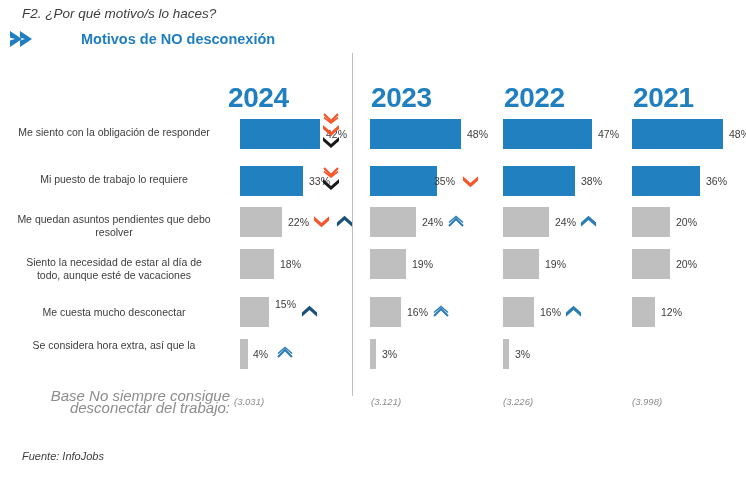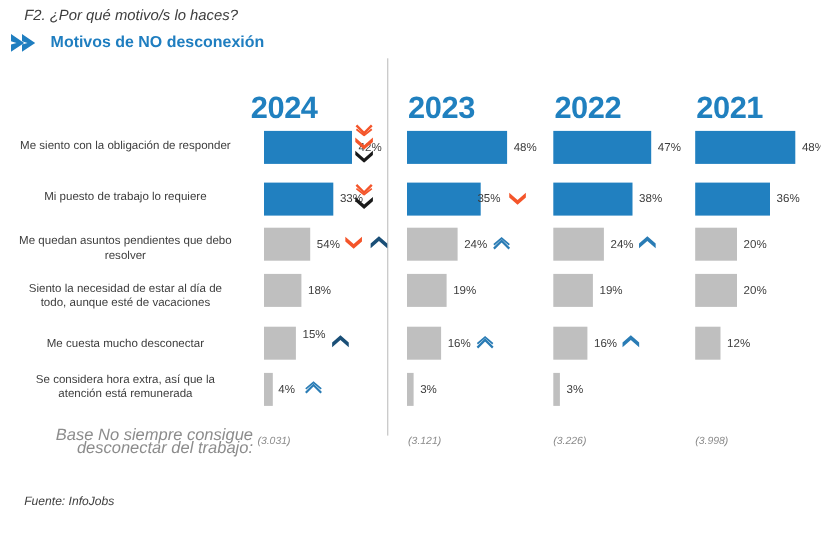--- a/index.html
+++ b/index.html
@@ -37,20 +37,21 @@
   #chevron-marker {
     width: 26px;
     height: 20px;
     display: block;
   }
   #header-subtitle {
     font-size: 14.5px;
     font-weight: bold;
     color: #1f7ec0;
     white-space: nowrap;
+    margin-left: 35px;
   }
 
   
   #column-divider {
     position: absolute;
     left: 352px;
     top: 53px;
     width: 1px;
     height: 343px;
     background: #bfbfbf;
@@ -176,21 +177,20 @@
   <span>Me quedan asuntos pendientes que debo</span><br>
   <span>resolver</span>
 </div>
 <div class="row-label" style="top:256px;">
   <span>Siento la necesidad de estar al día de</span><br>
   <span>todo, aunque esté de vacaciones</span>
 </div>
 <div class="row-label" style="top:306px;">Me cuesta mucho desconectar</div>
 <div class="row-label" style="top:339px;">
   <span>Se considera hora extra, así que la</span><br>
-  <span>atención está remunerada</span>
 </div>
 
 <div class="bar blue" style="left:240px; top:119px; width:80px;"></div>
 <div class="bar-value" style="left:326px; top:119px;">42%</div>
 <div class="arrow-group" style="left:322px; top:112px;">
   <span class="arrow-stack">
     <svg width="18" height="12" viewBox="0 0 18 12">
         <polyline points="2,2 9,9 16,2" fill="none" stroke="#f4552a" stroke-width="2.2"></polyline>
         <polyline points="2,5.5 9,11 16,5.5" fill="none" stroke="#f4552a" stroke-width="1.6"></polyline>
       </svg>
@@ -211,21 +211,21 @@
         <polyline points="2,2 9,9 16,2" fill="none" stroke="#f4552a" stroke-width="2.2"></polyline>
         <polyline points="2,5.5 9,11 16,5.5" fill="none" stroke="#f4552a" stroke-width="1.6"></polyline>
       </svg>
     <svg width="18" height="12" viewBox="0 0 18 12">
         <polygon points="1,1 9,8 17,1 17,5 9,12 1,5" fill="#1a1a1a"></polygon>
       </svg>
   </span>
 </div>
 
 <div class="bar grey" style="left:240px; top:207px; width:42px;"></div>
-<div class="bar-value" style="left:288px; top:207px;">54%</div>
+<div class="bar-value" style="left:288px; top:207px;">22%</div>
 <div class="arrow-group" style="left:313px; top:214px; gap:6px;">
   <span>
     <svg width="17" height="13" viewBox="0 0 18 13">
         <polygon points="1,1 9,8 17,1 17,5.5 9,12.5 1,5.5" fill="#f4552a"></polygon>
       </svg>
   </span>
   <span>
     <svg width="17" height="13" viewBox="0 0 18 13">
         <polygon points="1,12 9,5 17,12 17,7.5 9,0.5 1,7.5" fill="#1a4f77"></polygon>
       </svg>

